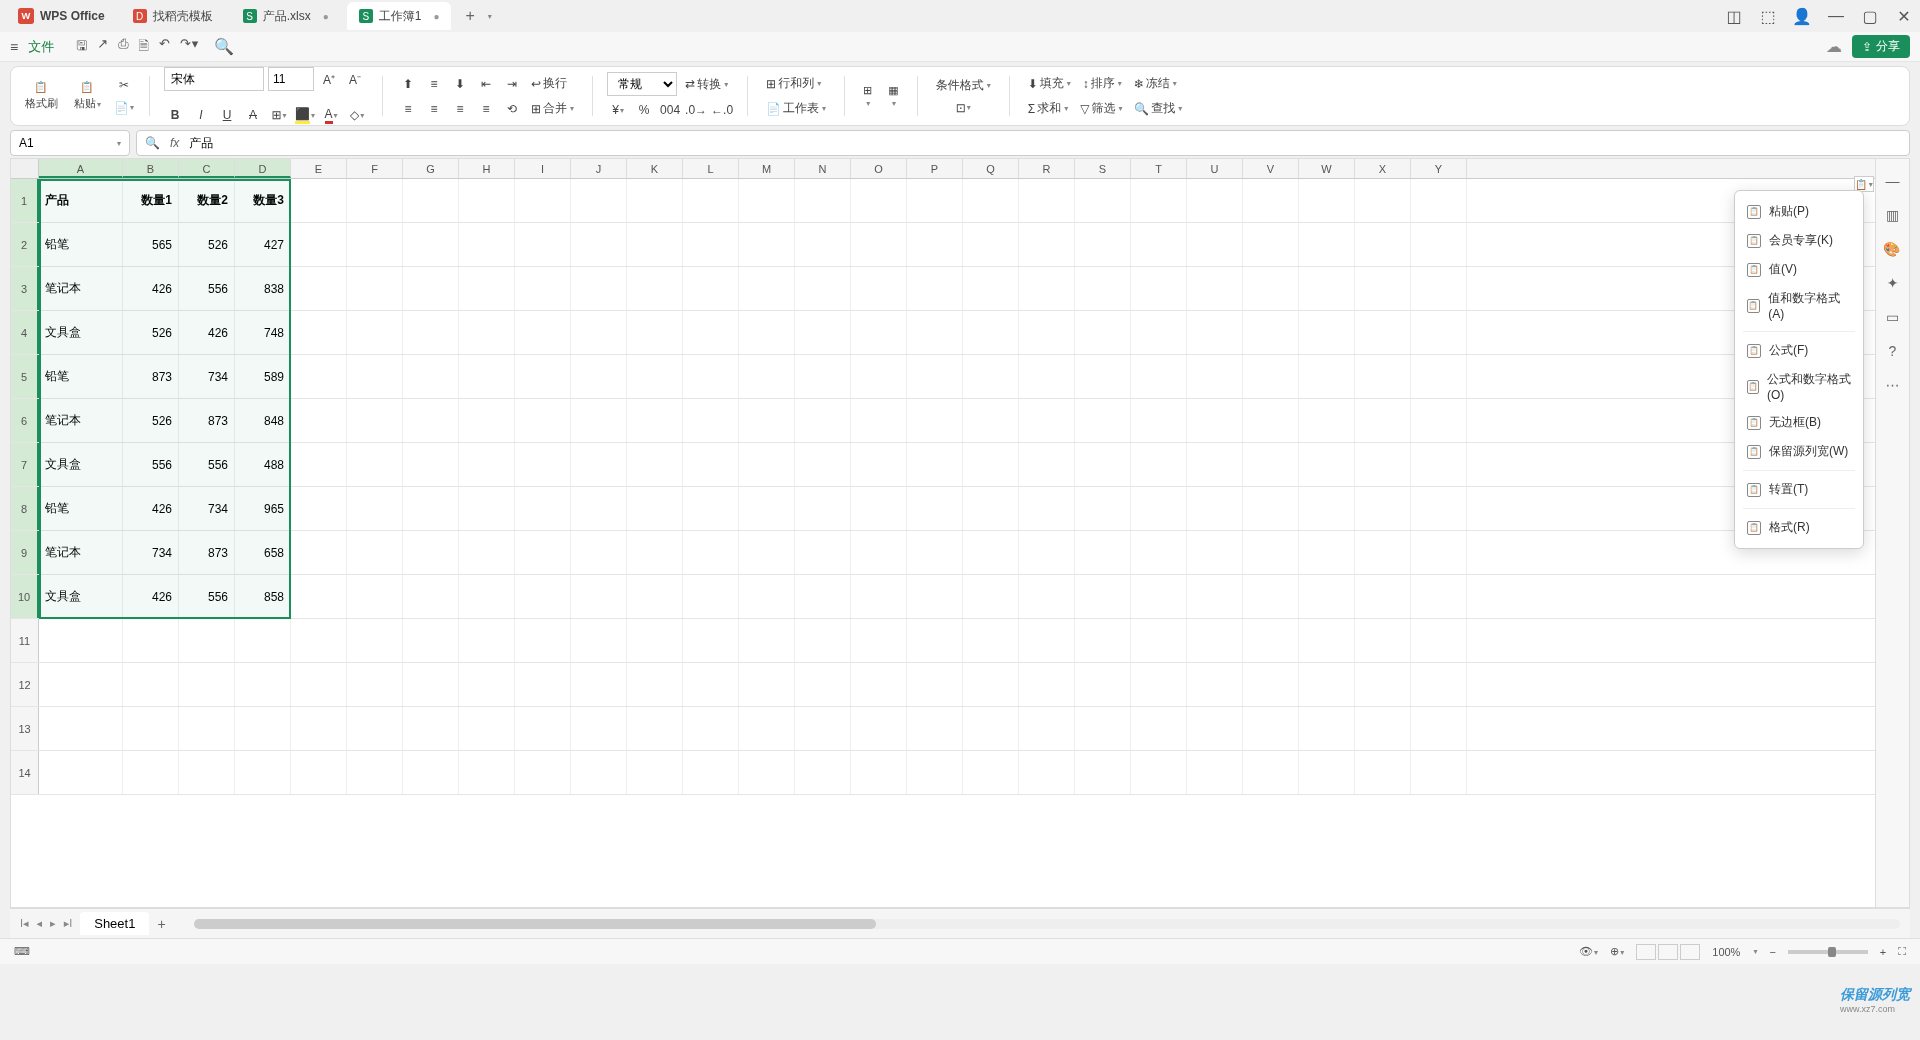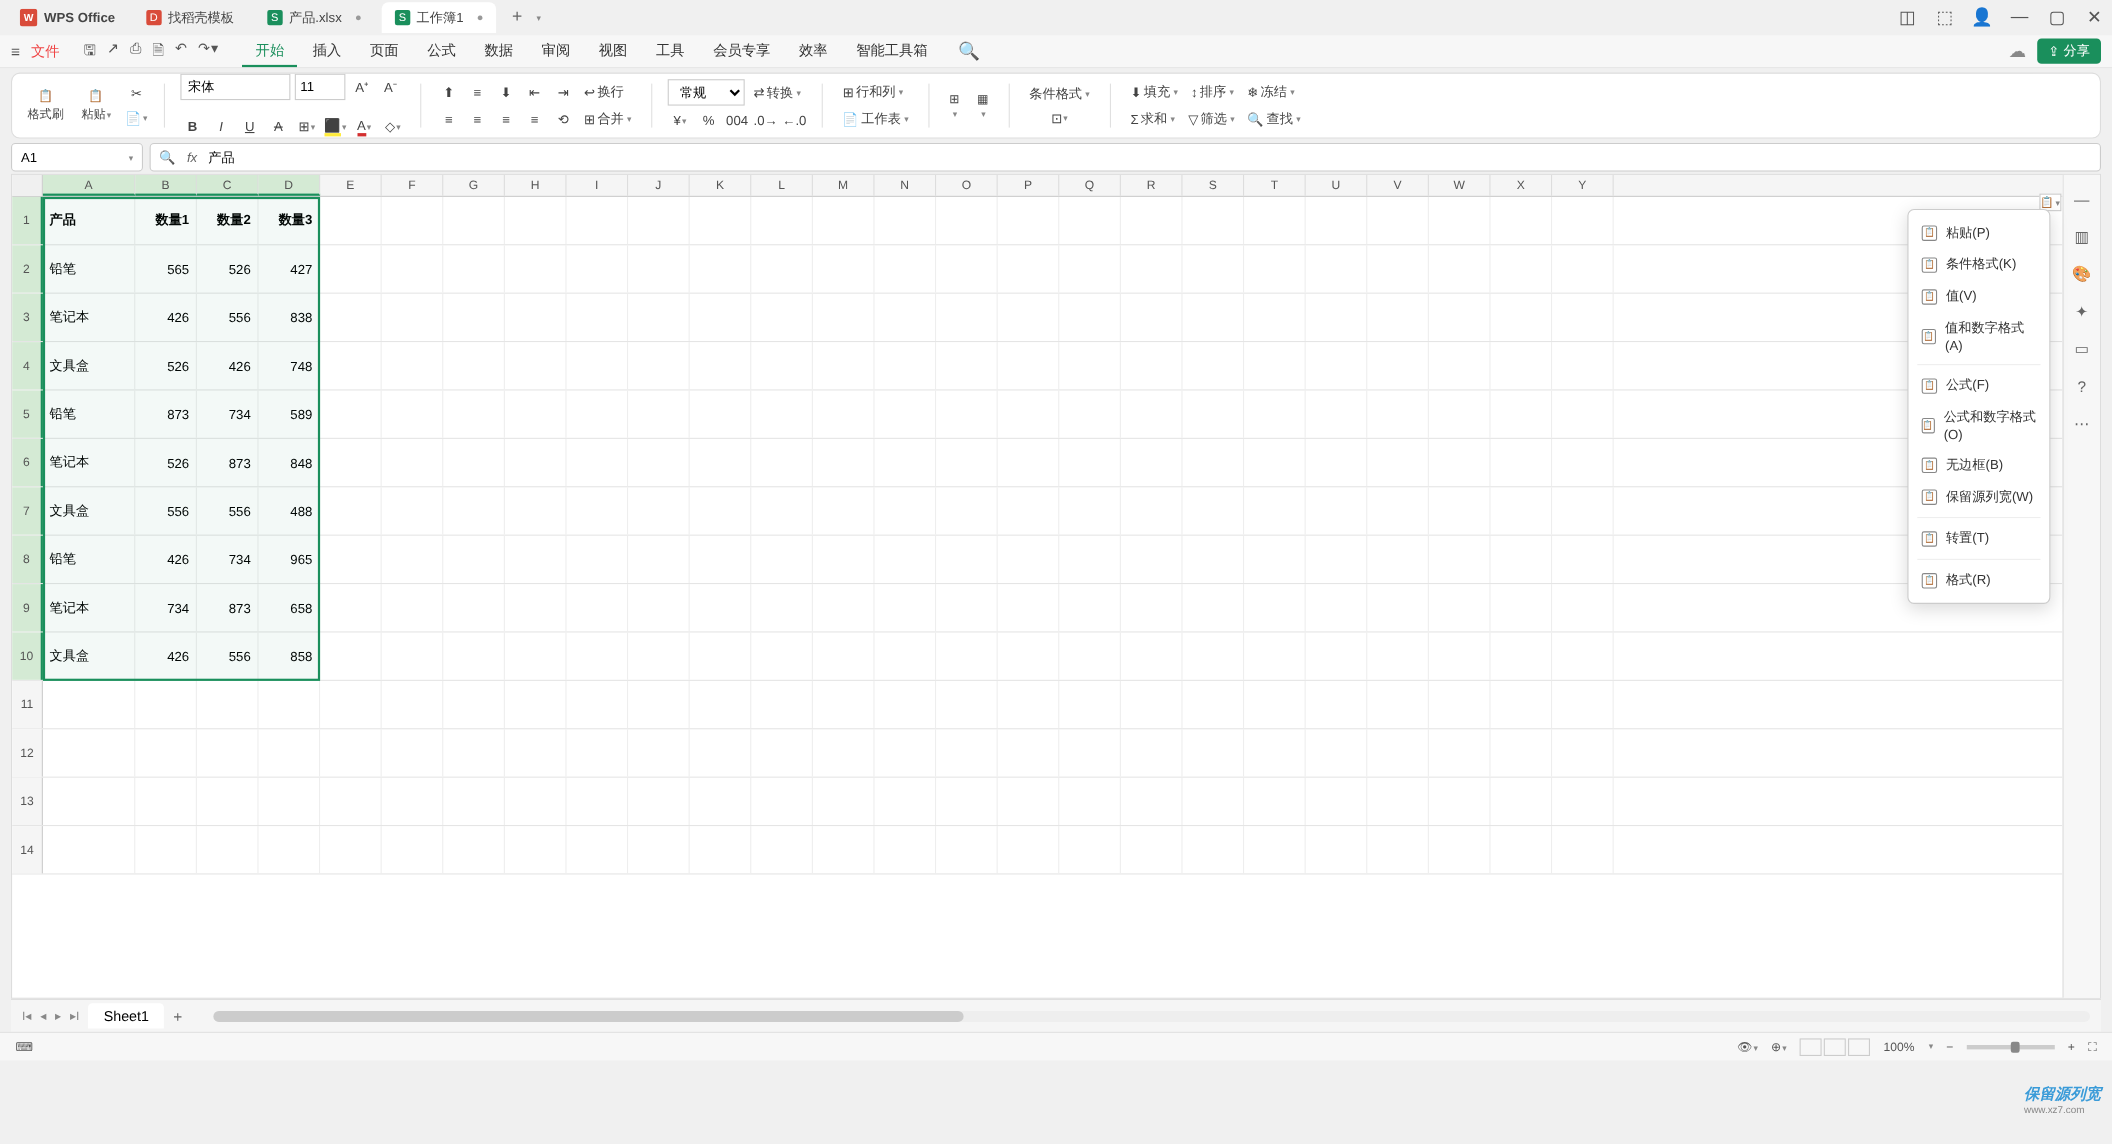--- a/index.html
+++ b/index.html
@@ -14,21 +14,21 @@
 .tab .icon { width: 14px; height: 14px; display: flex; align-items: center; justify-content: center; border-radius: 2px; font-size: 10px; color: #fff; }
 .tab .close { color: #999; font-size: 10px; margin-left: 6px; }
 .tab-add { margin-left: 8px; color: #666; font-size: 16px; cursor: pointer; padding: 0 6px; }
 .titlebar-right { margin-left: auto; display: flex; gap: 18px; align-items: center; color: #555; }
 .win-btn { width: 16px; height: 16px; display: flex; align-items: center; justify-content: center; cursor: pointer; }
 
 
 .menubar { height: 30px; background: #f7f7f7; display: flex; align-items: center; padding: 0 10px; gap: 2px; border-bottom: 1px solid #e5e5e5; }
 .menu-left { display: flex; align-items: center; gap: 10px; }
 .hamburger { font-size: 14px; color: #555; cursor: pointer; }
-.file-label { font-size: 13px; color: #ef4444; cursor: pointer; }
+.file-label { font-size: 13px; color: #15803d; cursor: pointer; }
 .qa-icons { display: flex; gap: 10px; margin-left: 12px; }
 .qa-icons span { color: #555; cursor: pointer; font-size: 13px; }
 .menu-tabs { display: flex; margin-left: 20px; gap: 2px; }
 .menu-tab { padding: 4px 12px; font-size: 13px; color: #333; cursor: pointer; }
 .menu-tab.active { color: #1a8f5c; border-bottom: 2px solid #1a8f5c; font-weight: 500; }
 .menu-right { margin-left: auto; display: flex; gap: 10px; align-items: center; }
 .share-btn { background: #1a8f5c; color: #fff; padding: 3px 10px; border-radius: 4px; font-size: 12px; cursor: pointer; display: flex; align-items: center; gap: 4px; }
 
 
 .ribbon { background: #fff; border: 1px solid #ddd; border-radius: 8px; margin: 4px 10px; padding: 6px 10px; display: flex; align-items: center; gap: 8px; height: 60px; }
@@ -135,33 +135,20 @@
     <span class="file-label">文件</span>
     <div class="qa-icons">
       <span>🖫</span>
       <span>↗</span>
       <span>⎙</span>
       <span>🗎</span>
       <span>↶</span>
       <span>↷<span class="dd">▾</span></span>
     </div>
   </div>
-  <div class="menu-tabs" id="menu-tabs">
-      <span class="menu-tab active">开始</span>
-      <span class="menu-tab">插入</span>
-      <span class="menu-tab">页面</span>
-      <span class="menu-tab">公式</span>
-      <span class="menu-tab">数据</span>
-      <span class="menu-tab">审阅</span>
-      <span class="menu-tab">视图</span>
-      <span class="menu-tab">工具</span>
-      <span class="menu-tab">会员专享</span>
-      <span class="menu-tab">效率</span>
-      <span class="menu-tab">智能工具箱</span>
-    </div>
   <span style="margin-left:14px;color:#666;cursor:pointer">🔍</span>
   <div class="menu-right">
     <span style="color:#888">☁</span>
     <div class="share-btn">
       <span>⇪</span>
       <span>分享</span>
     </div>
   </div>
 </div>
 
@@ -726,21 +713,21 @@
 
 <div class="paste-indicator">📋<span class="dd">▾</span></div>
 <div class="paste-popup">
   <div id="paste-g1">
       <div class="paste-item">
         <span class="paste-ico">📋</span>
         <span>粘贴(P)</span>
       </div>
       <div class="paste-item">
         <span class="paste-ico">📋</span>
-        <span>条件格式(K)</span>
+        <span>会员专享(K)</span>
       </div>
       <div class="paste-item">
         <span class="paste-ico">📋</span>
         <span>值(V)</span>
       </div>
       <div class="paste-item">
         <span class="paste-ico">📋</span>
         <span>值和数字格式(A)</span>
       </div>
     </div>

